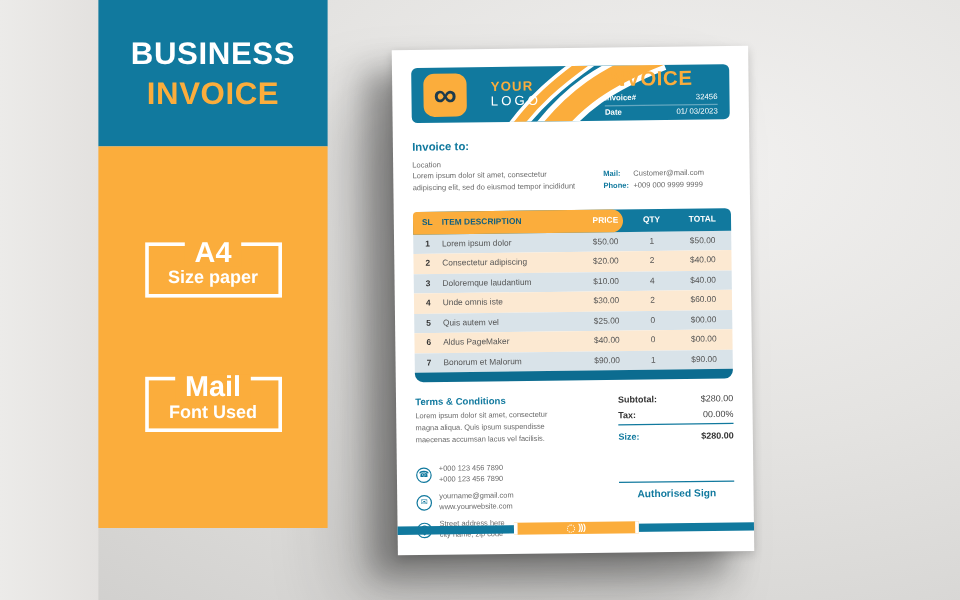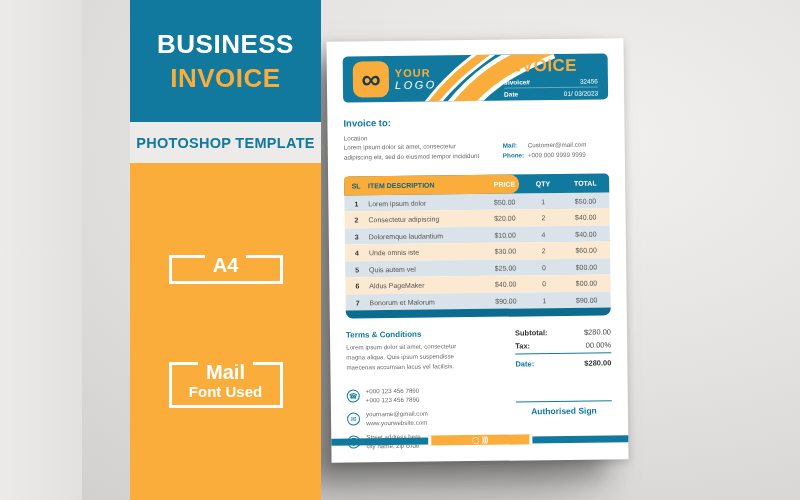--- a/index.html
+++ b/index.html
@@ -11,23 +11,23 @@
   .stage{position:relative;width:800px;height:500px;background:radial-gradient(ellipse at 72% 28%, #f2f1f0 0%, #e4e3e1 45%, #cfcecc 100%);}
   .left-strip{position:absolute;left:0;top:0;width:82px;height:500px;background:linear-gradient(to right,#ecebe9,#e3e1df);}
   
   .paper{position:absolute;left:329px;top:40px;width:297px;height:421px;background:#fff;
     transform:rotate(-0.7deg);z-index:2;padding:15px 16px;
     box-shadow:-22px 18px 26px rgba(30,30,30,0.40), -45px 40px 60px rgba(30,30,30,0.22), 0 3px 8px rgba(0,0,0,0.18);}
   .header-band{position:relative;height:46px;background:var(--teal);border-radius:5px;display:flex;align-items:center;padding:0 10px;overflow:hidden;}
   .swoosh{position:absolute;inset:0;width:100%;height:100%;}
   .logo-box{width:36px;height:36px;background:var(--orange);border-radius:9px;display:flex;align-items:center;justify-content:center;
     color:#1D3A4C;font-size:27px;font-weight:bold;line-height:30px;z-index:1;}
-  .logo-name{margin-left:6px;z-index:1;line-height:1.1;}
+  .logo-name{margin-left:20px;z-index:1;line-height:1.1;}
   .logo-l1{color:var(--orange);font-weight:800;font-size:11px;letter-spacing:1px;}
-  .logo-l2{color:#fff;font-weight:400;font-size:11px;letter-spacing:2.5px;font-style:italic;}
+  .logo-l2{color:#fff;font-weight:400;font-size:11px;letter-spacing:2.5px;}
   .header-right{margin-left:auto;z-index:1;width:94px;}
   .inv-title{color:var(--orange);font-weight:800;font-size:17px;letter-spacing:0.5px;}
   .meta-row{display:flex;justify-content:space-between;color:#fff;font-size:6.5px;margin-top:2.5px;padding-bottom:1.5px;}
   .meta-row.first{border-bottom:0.5px solid rgba(255,255,255,0.35);}
   .meta-label{font-weight:700;}
   .invoice-to-h{color:var(--teal);font-weight:700;font-size:9.5px;margin:15px 0 5px;}
   .addr-row{display:flex;justify-content:space-between;font-size:6.3px;color:var(--text_gray);line-height:1.5;}
   .addr-left{width:150px;white-space:pre-line;}
   .mailphone{width:106px;padding-top:9px;}
   .mp-row{display:flex;margin-bottom:1px;}
@@ -65,29 +65,29 @@
   .sign{width:96px;text-align:center;margin-top:16px;}
   .sign-line{border-top:1.2px solid var(--teal);margin-bottom:4px;}
   .sign-label{color:var(--teal);font-weight:700;font-size:8.5px;}
   .bottom-bar{position:absolute;left:0;right:0;bottom:16px;height:10px;}
   .bar-teal{position:absolute;left:0;right:0;top:1.5px;bottom:1.5px;background:var(--teal);}
   .bar-orange{position:absolute;left:50%;transform:translateX(-50%);width:104px;top:0;bottom:0;background:var(--orange);
     border-left:3px solid #fff;border-right:3px solid #fff;display:flex;align-items:center;justify-content:center;gap:3px;}
   .gear{width:7px;height:7px;border:1.3px dotted #fff;border-radius:50%;}
   .arcs{color:#fff;font-size:7.5px;font-weight:700;letter-spacing:-0.5px;line-height:1;}
   
-  .sidebar{position:absolute;left:82px;top:0;width:191px;height:500px;display:flex;flex-direction:column;z-index:3;margin-left:48px;}
+  .sidebar{position:absolute;left:82px;top:0;width:191px;height:440px;display:flex;flex-direction:column;z-index:3;}
   .sb-top{height:122px;background:var(--teal);display:flex;flex-direction:column;align-items:center;justify-content:center;}
   .sb-t{font-size:26px;font-weight:800;letter-spacing:0.5px;line-height:34px;color:#fff;}
   .sb-t.o{color:var(--orange);}
   .sb-band{height:41px;background:var(--band_bg);color:var(--teal);font-weight:800;font-size:14.5px;letter-spacing:0.3px;
     display:flex;align-items:center;justify-content:center;}
   .sb-orange{flex:1;background:var(--orange);display:flex;flex-direction:column;align-items:center;justify-content:space-evenly;padding:14px 0;}
   .badge{border:3px solid #fff;width:114px;text-align:center;color:#fff;font-weight:700;padding:0 0 5px;}
-  .badge-l1{display:inline-block;margin-top:-13px;background:var(--orange);padding:0 8px;font-size:20px;line-height:22px;}
+  .badge-l1{display:inline-block;margin-top:-13px;background:var(--orange);padding:0 8px;font-size:24px;line-height:22px;}
   .badge-l2{display:block;font-size:15px;line-height:17px;}
   .sb-bottom{height:101px;background:var(--teal);color:#fff;font-weight:700;font-size:15.5px;line-height:23px;
     display:flex;align-items:center;justify-content:center;text-align:center;white-space:pre-line;}
 </style>
 </head>
 <body>
 
 <div class="stage">
   <div class="left-strip"></div>
 
@@ -212,21 +212,21 @@
         <div class="tot-row">
           <span class="tot-label">Subtotal:</span>
           <span class="tot-val">$280.00</span>
         </div>
         <div class="tot-row">
           <span class="tot-label">Tax:</span>
           <span class="tot-val">00.00%</span>
         </div>
         <div class="tot-div"></div>
         <div class="tot-row">
-          <span class="total-l">Date:</span>
+          <span class="total-l">Size:</span>
           <span class="total-v">$280.00</span>
         </div>
       </div>
     </div>
 
     <div class="footer-row">
       <div class="contacts">
         <div class="contact">
           <div class="cicon">
               <span>☎</span>
@@ -265,24 +265,24 @@
         <div class="arcs">)))</div>
       </div>
     </div>
   </div>
 
   <div class="sidebar">
     <div class="sb-top">
       <div class="sb-t w">BUSINESS</div>
       <div class="sb-t o">INVOICE</div>
     </div>
-    <div class="sb-band">PHOTOSHOP TEMPLATE</div>
     <div class="sb-orange">
       <div class="badge">
         <span class="badge-l1">A4</span>
+        <span class="badge-l2">Size paper</span>
       </div>
       <div class="badge">
         <span class="badge-l1">Mail</span>
         <span class="badge-l2">Font Used</span>
       </div>
     </div>
   </div>
 </div>
 
 </body></html>

